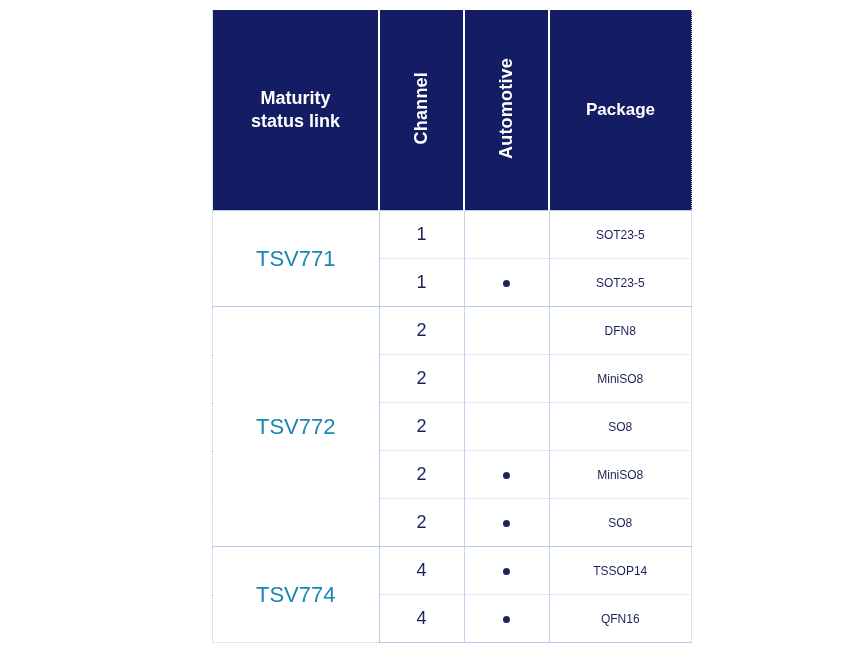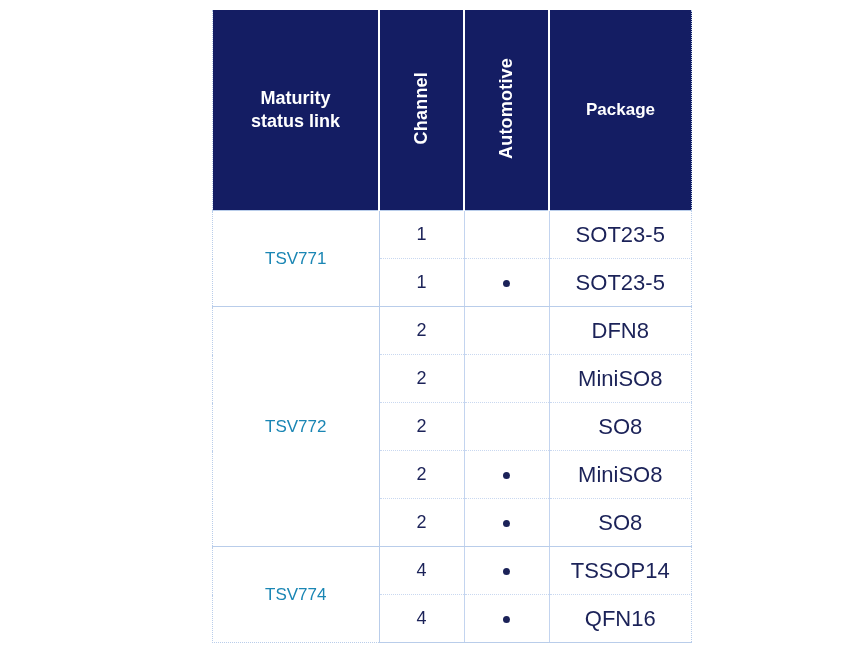--- a/index.html
+++ b/index.html
@@ -83,25 +83,25 @@
   }
   tbody tr.group-end > td {
     border-bottom: 1px solid #b9cdea;
   }
 
   td.cell-maturity {
     border-right: 1px solid #b9cdea;
     border-bottom: none;
   }
   td.cell-channel   { font-size: 18px; }
-  td.cell-package   { font-size: 22px; }
+  td.cell-package   { font-size: 12px; }
 
   .device-link {
     color: #1a86b4;
-    font-size: 17px;
+    font-size: 22px;
   }
 
   .bullet-dot {
     display: inline-block;
     width: 7px;
     height: 7px;
     border-radius: 50%;
     background: #1b2258;
     vertical-align: middle;
   }

